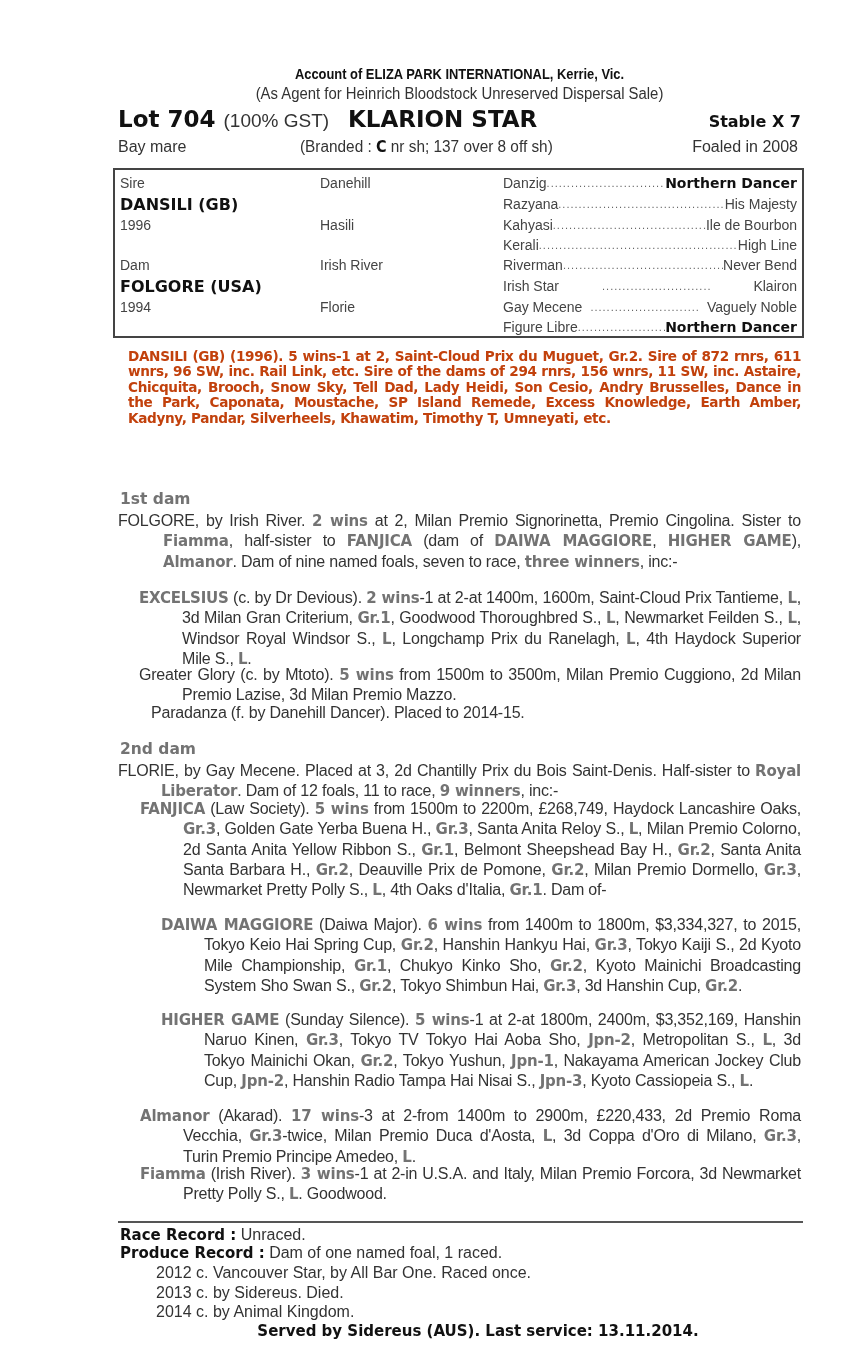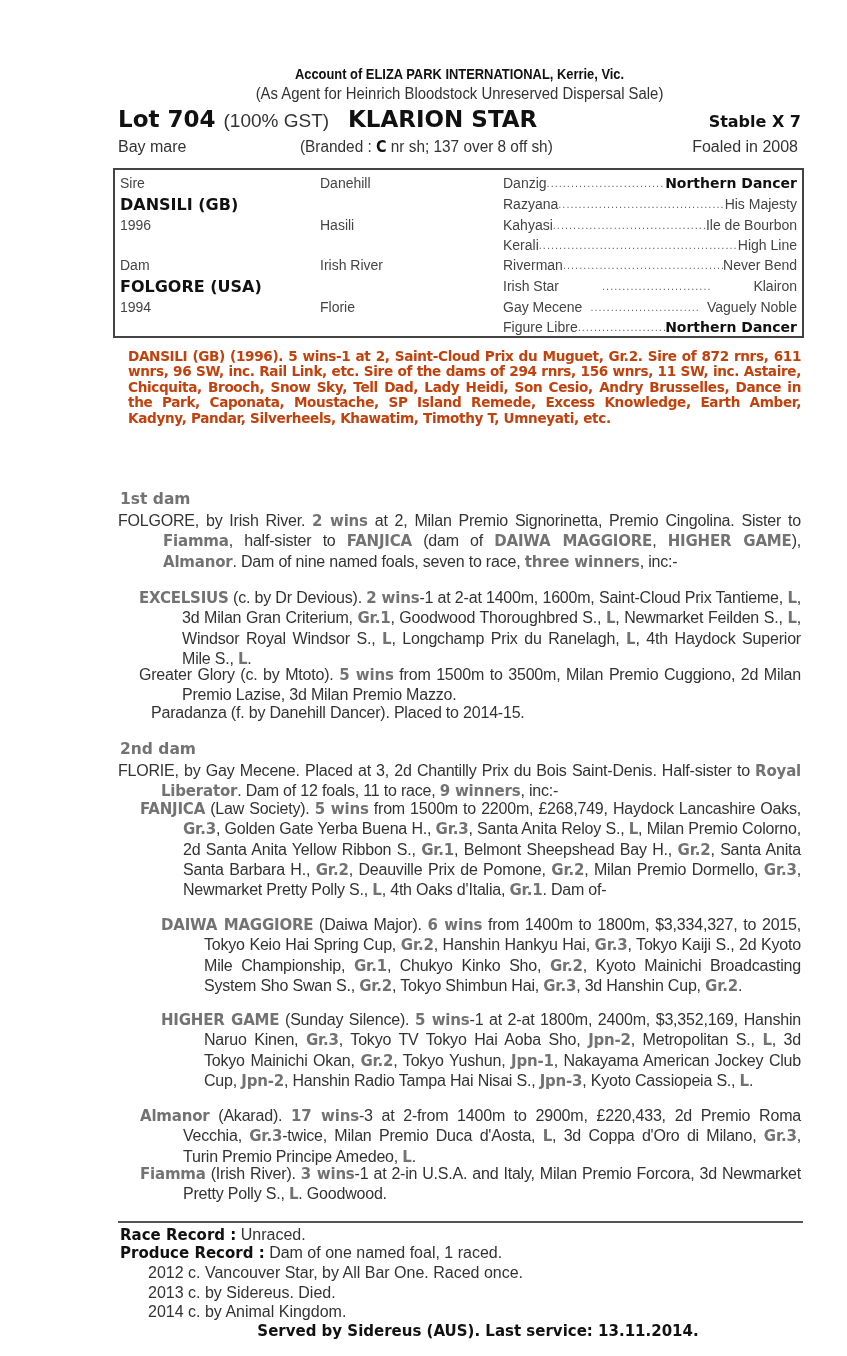--- a/index.html
+++ b/index.html
@@ -37,21 +37,21 @@
                   letter-spacing: -0.35px; }
 
   .section-h { position: absolute; left: 2px; font-family: "DejaVu Sans", sans-serif; font-weight: bold; font-size: 15.5px; color: #737373; }
   .para { position: absolute; font-size: 16px; line-height: 19.3px; color: #333; text-align: justify;
           letter-spacing: -0.2px; }
   .para .b { font-family: "DejaVu Sans", sans-serif; font-weight: bold; font-size: 15px; color: #737373; }
 
   .rule { position: absolute; left: 118px; top: 1221px; width: 685px; height: 2px; background: #555; }
   .rec { position: absolute; left: 120px; font-size: 16px; color: #333; }
   .rec .lbl { font-family: "DejaVu Sans", sans-serif; font-weight: bold; font-size: 15px; color: #111; }
-  .produce { position: absolute; left: 148px; font-size: 16px; color: #333; }
+  .produce { position: absolute; left: 156px; font-size: 16px; color: #333; }
   .served { position: absolute; left: 118px; top: 1322px; width: 720px; text-align: center;
             font-family: "DejaVu Sans", sans-serif; font-weight: bold; font-size: 15px; color: #111; }
 </style>
 </head>
 <body>
 
 <div class="page">
   <div class="account">Account of ELIZA PARK INTERNATIONAL, Kerrie, Vic.</div>
   <div class="agent">(As Agent for Heinrich Bloodstock Unreserved Dispersal Sale)</div>
 

